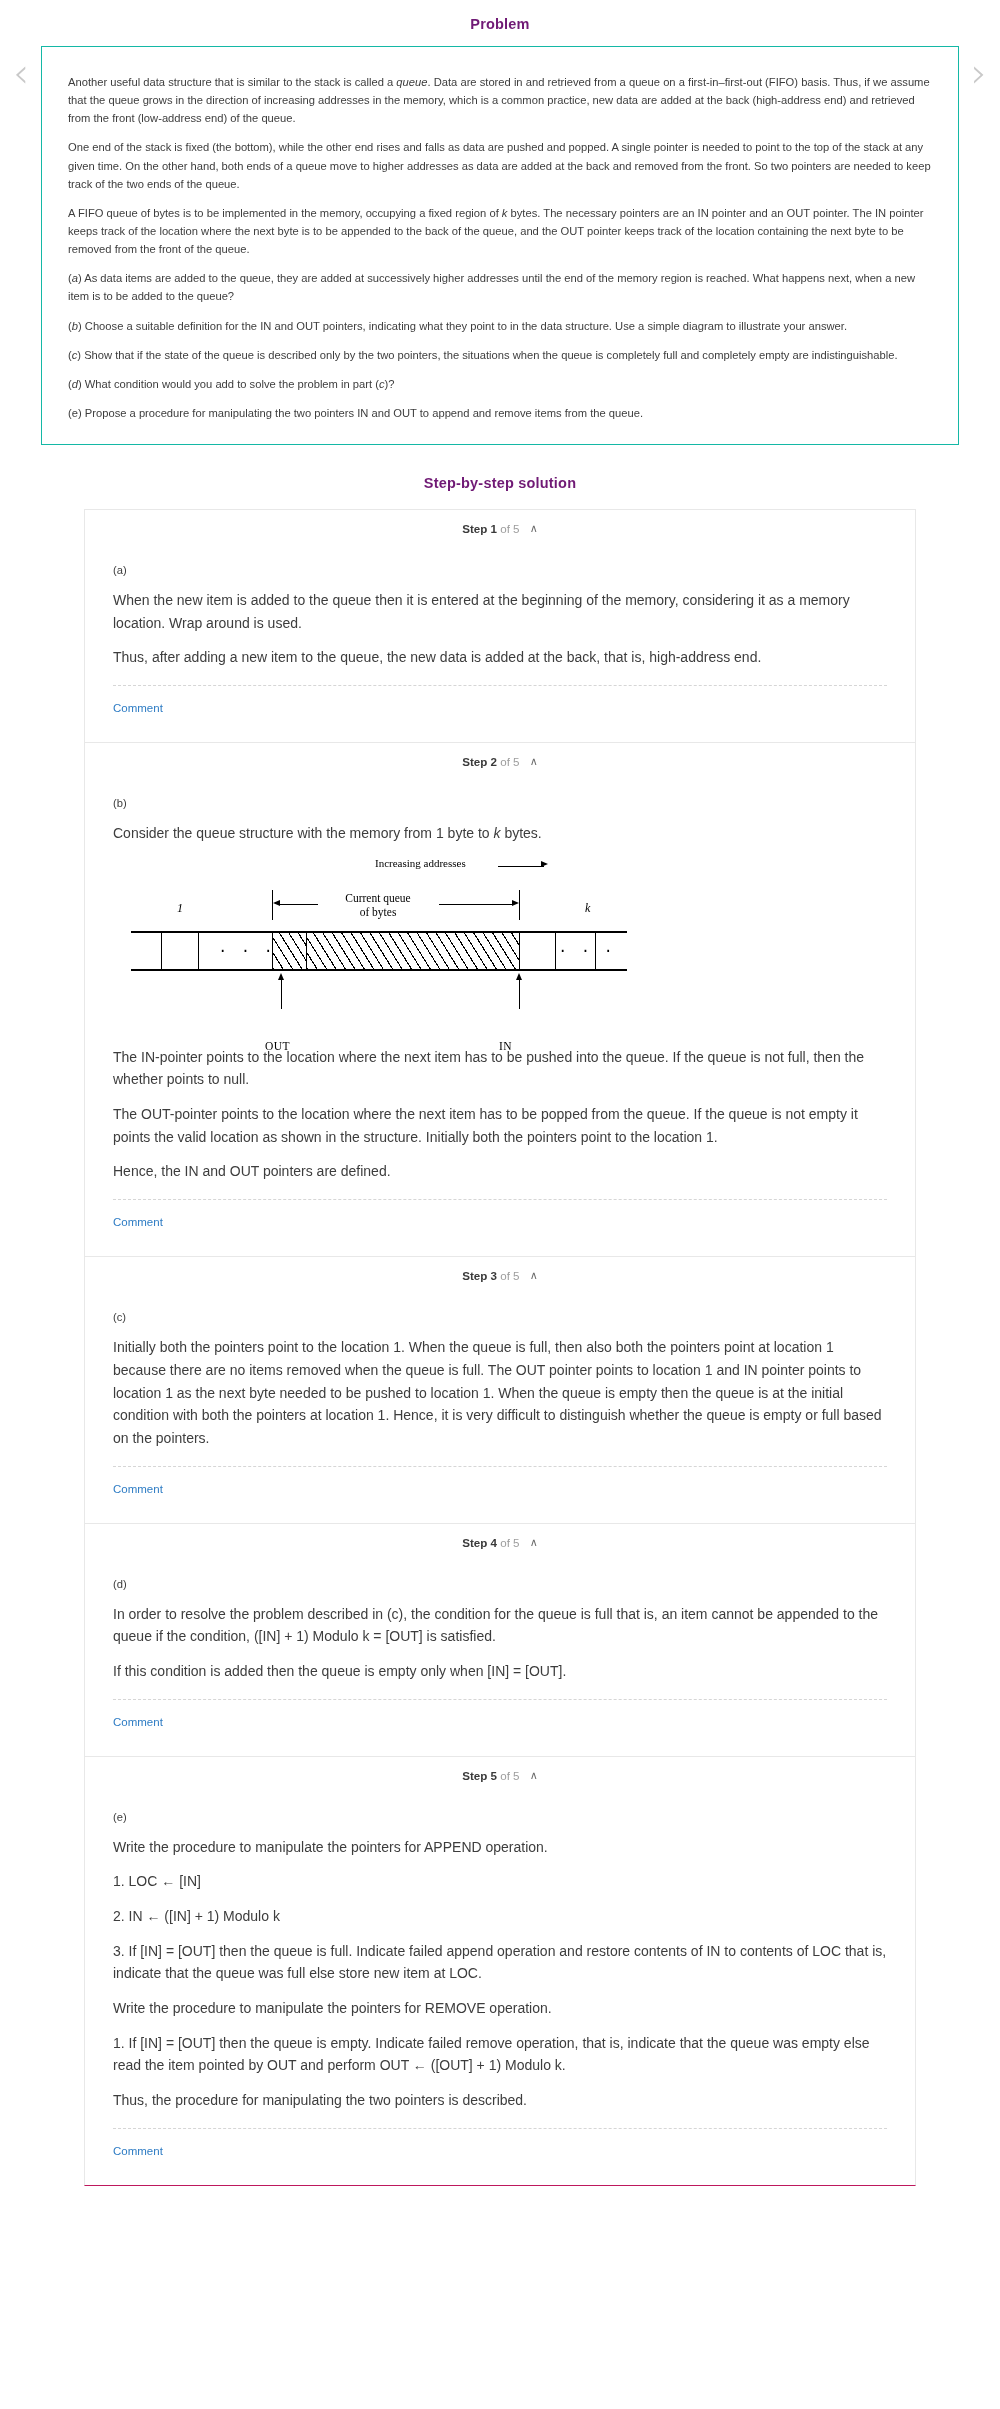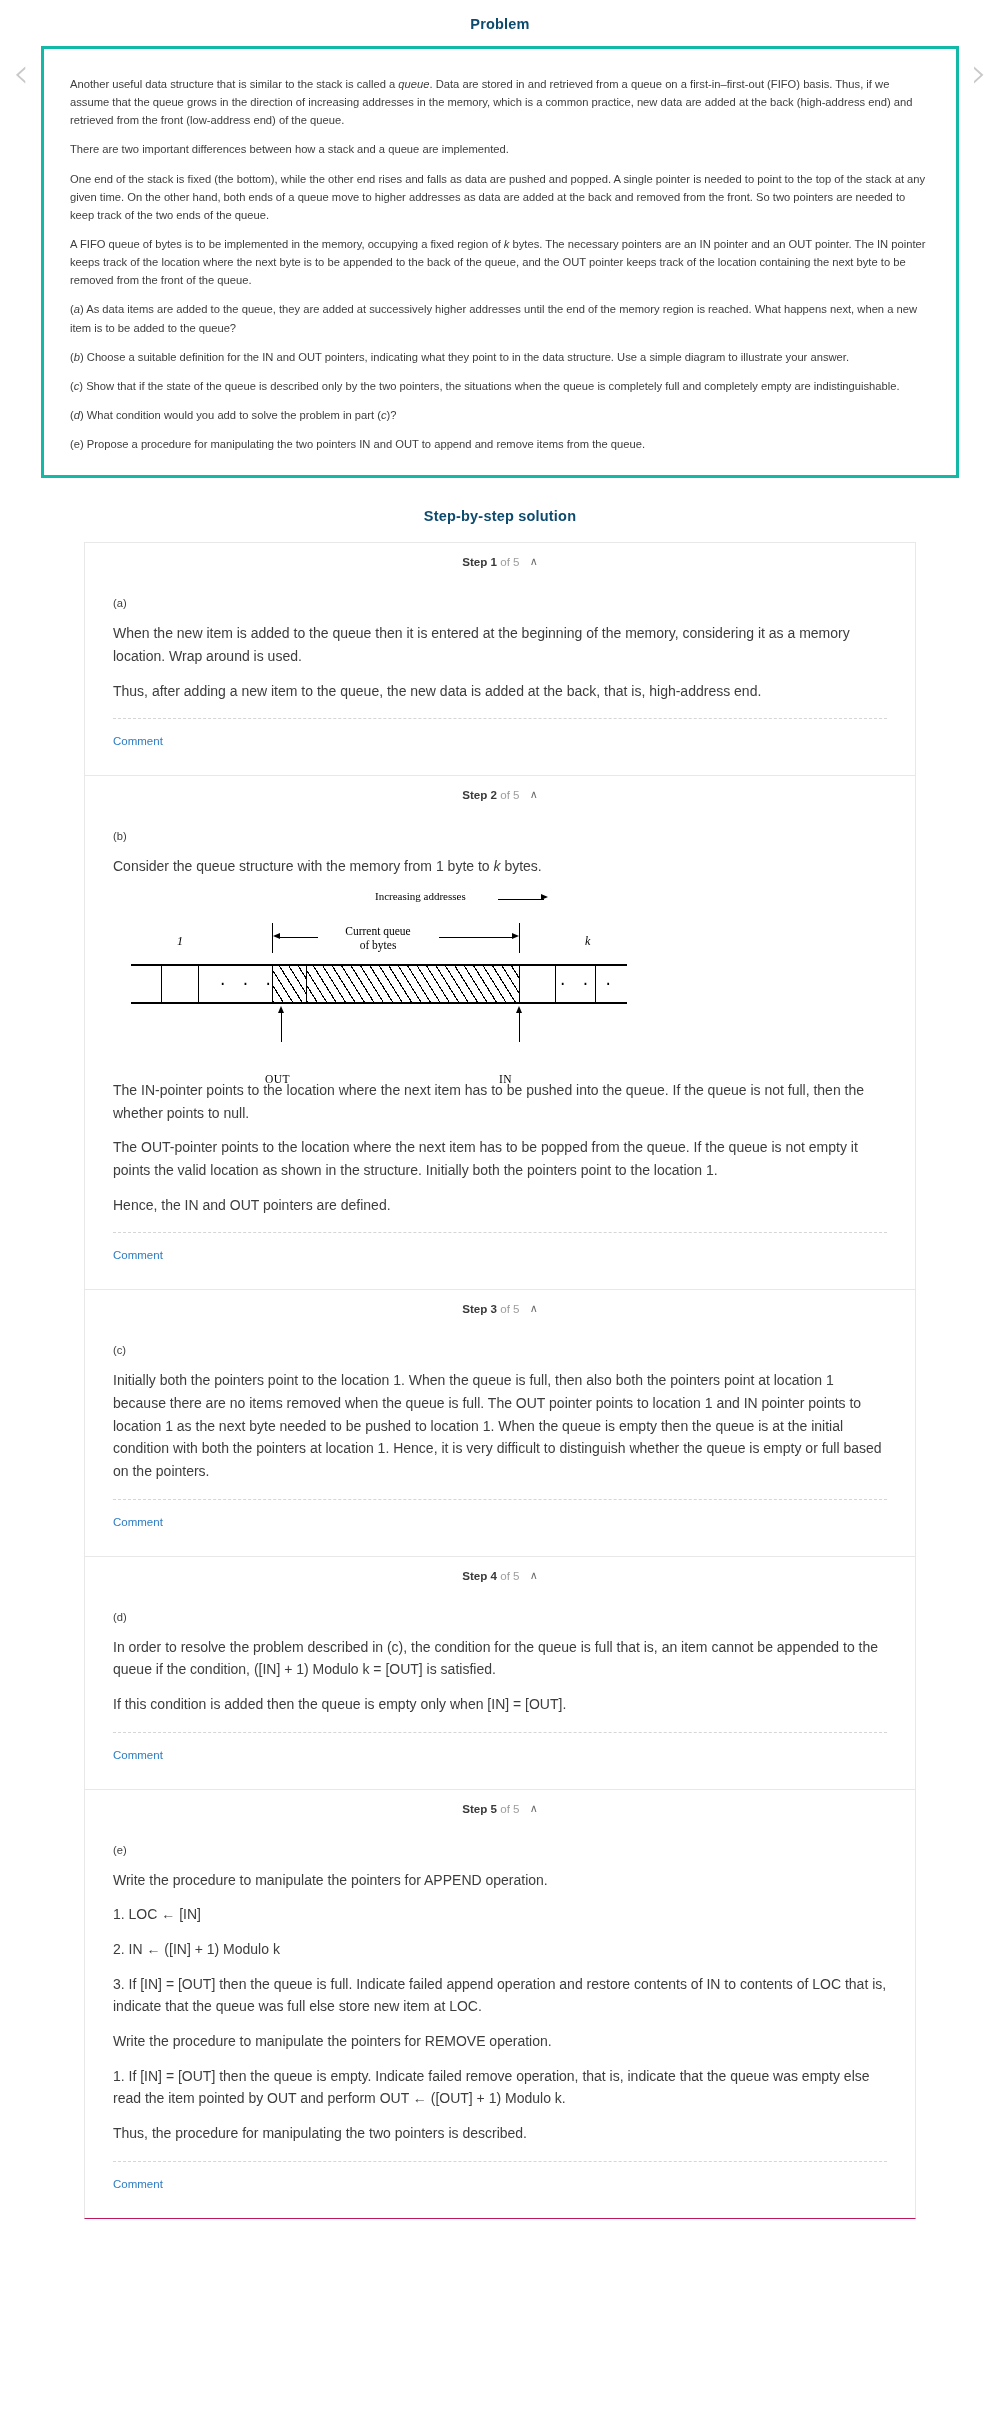--- a/index.html
+++ b/index.html
@@ -11,21 +11,21 @@
     color: #3b3b3b;
     -webkit-font-smoothing: antialiased;
   }
 
   .page { width: 1000px; position: relative; padding-bottom: 10px; }
 
   
   .section-caption {
     text-align: center;
     font-size: 14.5px;
-    color: #0c4a6e;
+    color: #701a75;
     font-weight: bold;
     letter-spacing: .2px;
     padding: 16px 0 14px 0;
   }
   .section-caption.solution { padding-top: 30px; padding-bottom: 18px; }
 
   
   .nav-arrow {
     position: absolute;
     width: 26px; height: 46px;
@@ -39,21 +39,21 @@
     user-select: none;
   }
   .nav-arrow.left  { left: 8px;  top: 52px; }
   .nav-arrow.right { right: 8px; top: 52px; }
 
   
   .card {
     margin: 0 auto;
     width: 918px;
     background: #fff;
-    border: 3px solid #14b8a6;
+    border: 1px solid #14b8a6;
   }
   .card.problem { padding: 26px 22px 20px 22px; }
 
   .ptext {
     font-size: 11.2px;
     line-height: 1.62;
     color: #3d3d3d;
     margin: 0 0 11px 0;
     padding: 0 4px;
   }
@@ -228,21 +228,20 @@
 
 <div class="page">
 
   <div class="section-caption">Problem</div>
 
   <div class="nav-arrow left">‹</div>
   <div class="nav-arrow right">›</div>
 
   <div class="card problem">
     <p class="ptext">Another useful data structure that is similar to the stack is called a <i>queue</i>. Data are stored in and retrieved from a queue on a first-in–first-out (FIFO) basis. Thus, if we assume that the queue grows in the direction of increasing addresses in the memory, which is a common practice, new data are added at the back (high-address end) and retrieved from the front (low-address end) of the queue.</p>
-    <p class="ptext">There are two important differences between how a stack and a queue are implemented.</p>
     <p class="ptext">One end of the stack is fixed (the bottom), while the other end rises and falls as data are pushed and popped. A single pointer is needed to point to the top of the stack at any given time. On the other hand, both ends of a queue move to higher addresses as data are added at the back and removed from the front. So two pointers are needed to keep track of the two ends of the queue.</p>
     <p class="ptext">A FIFO queue of bytes is to be implemented in the memory, occupying a fixed region of <i>k</i> bytes. The necessary pointers are an IN pointer and an OUT pointer. The IN pointer keeps track of the location where the next byte is to be appended to the back of the queue, and the OUT pointer keeps track of the location containing the next byte to be removed from the front of the queue.</p>
     <p class="ptext">(<i>a</i>) As data items are added to the queue, they are added at successively higher addresses until the end of the memory region is reached. What happens next, when a new item is to be added to the queue?</p>
     <p class="ptext">(<i>b</i>) Choose a suitable definition for the IN and OUT pointers, indicating what they point to in the data structure. Use a simple diagram to illustrate your answer.</p>
     <p class="ptext">(<i>c</i>) Show that if the state of the queue is described only by the two pointers, the situations when the queue is completely full and completely empty are indistinguishable.</p>
     <p class="ptext">(<i>d</i>) What condition would you add to solve the problem in part (<i>c</i>)?</p>
     <p class="ptext">(e) Propose a procedure for manipulating the two pointers IN and OUT to append and remove items from the queue.</p>
   </div>
 
   <div class="section-caption solution">Step-by-step solution</div>

